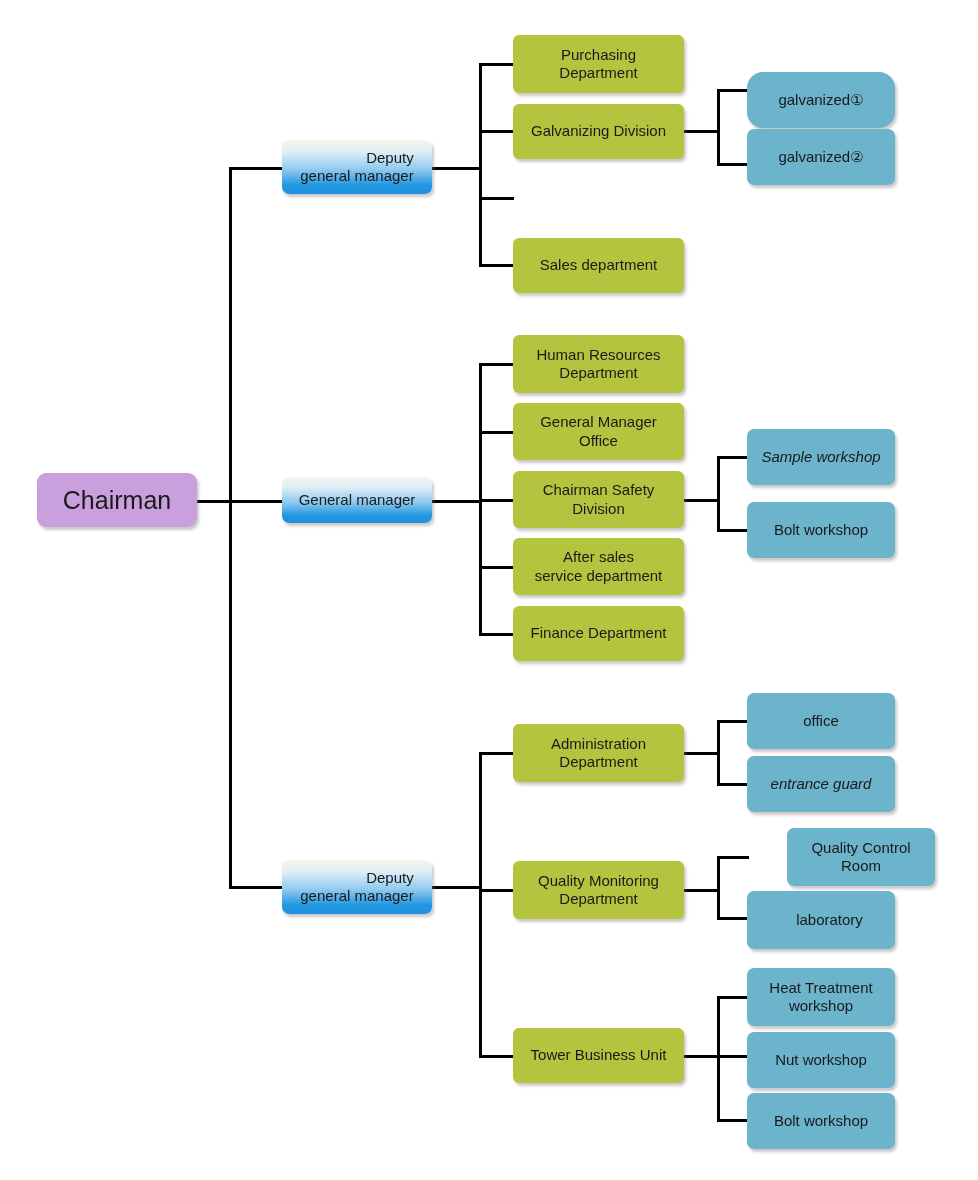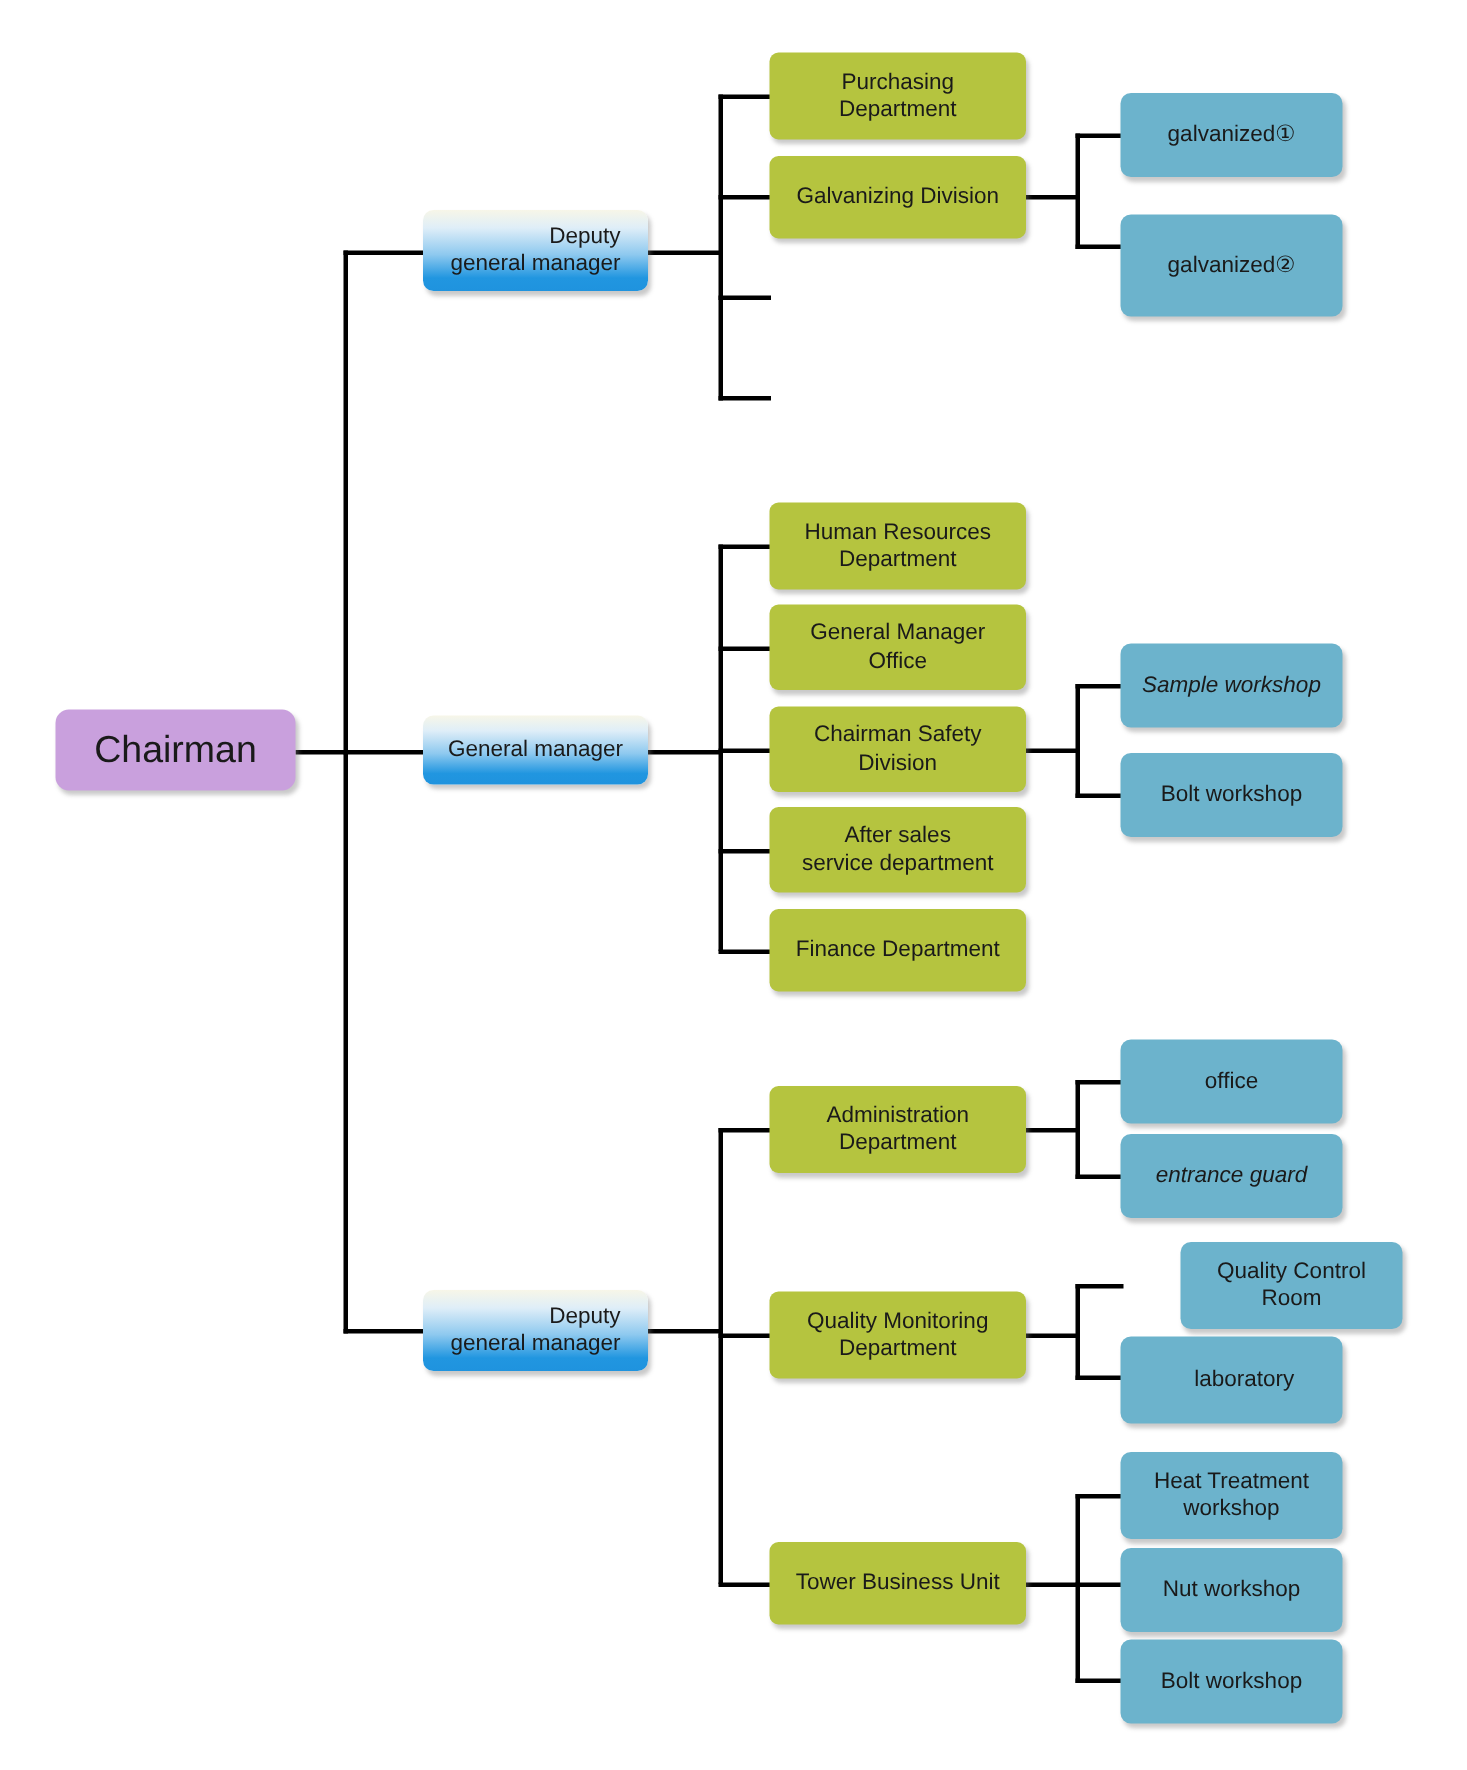--- a/index.html
+++ b/index.html
@@ -126,23 +126,24 @@
 general manager</div>
 
   <div class="node manager" style="left:282px; top:477px; width:150px; height:46px;">General manager</div>
 
   <div class="node manager" style="left:282px; top:860px; width:150px; height:54px;">Deputy
 general manager</div>
 
   <div class="node dept" style="left:513px; top:35px; width:171px; height:58px;">Purchasing
 Department</div>
   <div class="node dept" style="left:513px; top:104px; width:171px; height:55px;">Galvanizing Division</div>
+  <div class="node dept" style="left:513px; top:238px; width:171px; height:55px;">Sales department</div>
 
-  <div class="node unit" style="left:747px; top:62px; width:148px; height:56px;">galvanized①</div>
-  <div class="node unit" style="left:747px; top:143px; width:148px; height:68px;">galvanized②</div>
+  <div class="node unit" style="left:747px; top:72px; width:148px; height:56px;border-radius:16px;">galvanized①</div>
+  <div class="node unit" style="left:747px; top:129px; width:148px; height:56px;">galvanized②</div>
 
   <div class="node dept" style="left:513px; top:335px; width:171px; height:58px;">Human Resources
 Department</div>
   <div class="node dept" style="left:513px; top:403px; width:171px; height:57px;">General Manager
 Office</div>
   <div class="node dept" style="left:513px; top:471px; width:171px; height:57px;">Chairman Safety
 Division</div>
   <div class="node dept" style="left:513px; top:538px; width:171px; height:57px;">After sales
 service department</div>
   <div class="node dept" style="left:513px; top:606px; width:171px; height:55px;">Finance Department</div>

